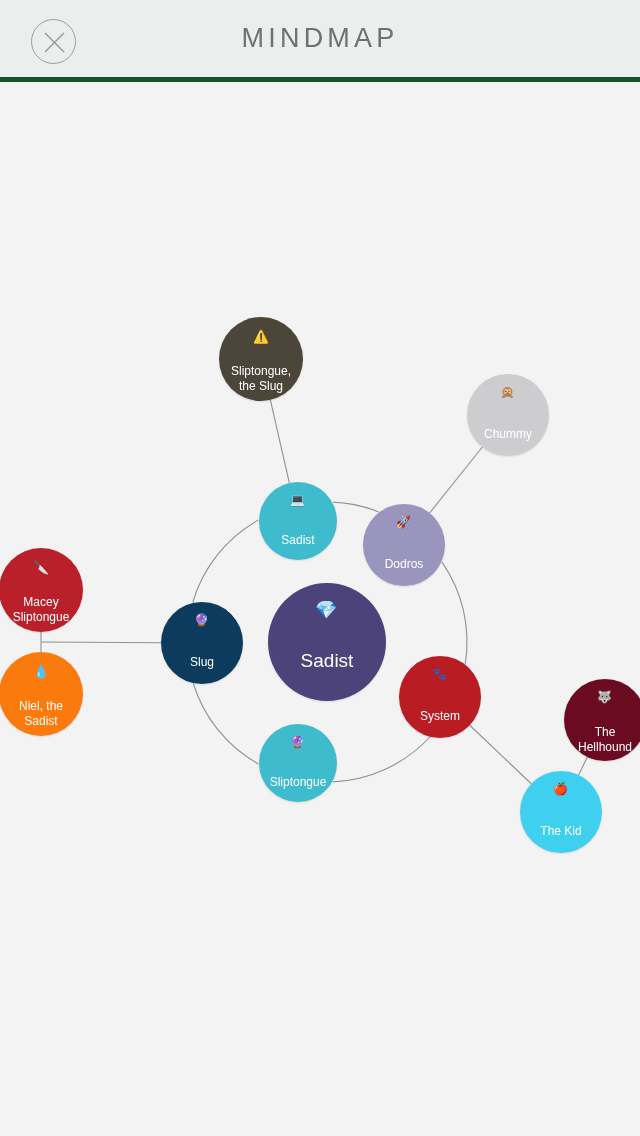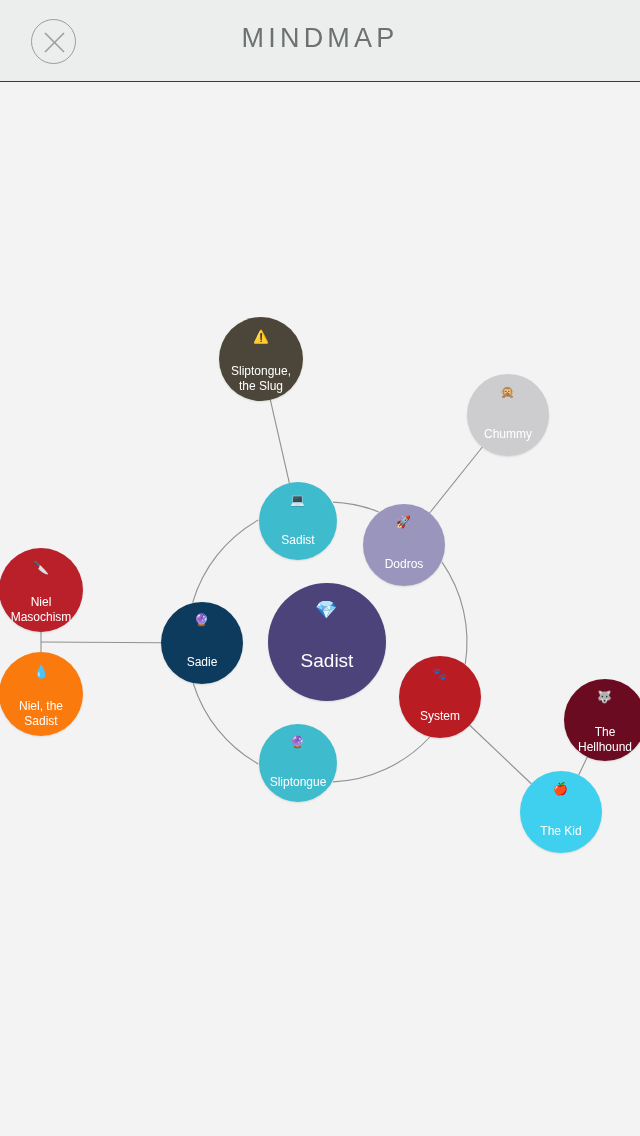--- a/index.html
+++ b/index.html
@@ -8,21 +8,21 @@
     background:#f2f3f2;
     font-family:"Liberation Sans", sans-serif;
     overflow:hidden;
   }
   #app { position:relative; width:640px; height:1136px; background:#f2f3f2; }
 
   
   #header {
     position:absolute; left:0; top:0; width:640px; height:82px;
     background:#eceeed;
-    border-bottom:1px solid #14532d;
+    border-bottom:5px solid #14532d;
   }
   #close-btn {
     position:absolute; left:31px; top:19px;
     width:45px; height:45px; border-radius:50%;
     border:1.6px solid #9a9e9e;
     background:transparent; cursor:pointer;
   }
   #close-btn svg { position:absolute; left:11px; top:11px; }
   #title {
     position:absolute; left:0; top:23px; width:640px;
@@ -109,33 +109,33 @@
         <div class="node" style="left: 399px; top: 574px; width: 82px; height: 82px; background: rgb(185, 28, 34); font-size: 12px;">
           <span class="emoji" style="font-size: 12px; top: 12px;">🐾</span>
           <span class="label">System</span>
         </div>
         <div class="node" style="left: 259px; top: 642px; width: 78px; height: 78px; background: rgb(62, 187, 204); font-size: 12px;">
           <span class="emoji" style="font-size: 12px; top: 12px;">🔮</span>
           <span class="label">Sliptongue</span>
         </div>
         <div class="node" style="left: 161px; top: 520px; width: 82px; height: 82px; background: rgb(12, 59, 94); font-size: 12px;">
           <span class="emoji" style="font-size: 12px; top: 12px;">🔮</span>
-          <span class="label">Sadie</span>
+          <span class="label">Slug</span>
         </div>
         <div class="node" style="left: 219px; top: 235px; width: 84px; height: 84px; background: rgb(75, 69, 58); font-size: 12px;">
           <span class="emoji" style="font-size: 13px; top: 13px;">⚠️</span>
           <span class="label">Sliptongue, the Slug</span>
         </div>
         <div class="node" style="left: 467px; top: 292px; width: 82px; height: 82px; background: rgb(205, 205, 207); font-size: 12px;">
           <span class="emoji" style="font-size: 12px; top: 12px;">🙊</span>
           <span class="label">Chummy</span>
         </div>
         <div class="node" style="left: -1px; top: 466px; width: 84px; height: 84px; background: rgb(185, 32, 42); font-size: 12px;">
           <span class="emoji" style="font-size: 13px; top: 13px;">🔪</span>
-          <span class="label">Niel Masochism</span>
+          <span class="label">Macey Sliptongue</span>
         </div>
         <div class="node" style="left: -1px; top: 570px; width: 84px; height: 84px; background: rgb(251, 122, 14); font-size: 12px;">
           <span class="emoji" style="font-size: 13px; top: 13px;">💧</span>
           <span class="label">Niel, the Sadist</span>
         </div>
         <div class="node" style="left: 564px; top: 597px; width: 82px; height: 82px; background: rgb(107, 11, 34); font-size: 12px;">
           <span class="emoji" style="font-size: 12px; top: 12px;">🐺</span>
           <span class="label">The Hellhound</span>
         </div>
         <div class="node" style="left: 520px; top: 689px; width: 82px; height: 82px; background: rgb(63, 208, 239); font-size: 12px;">

